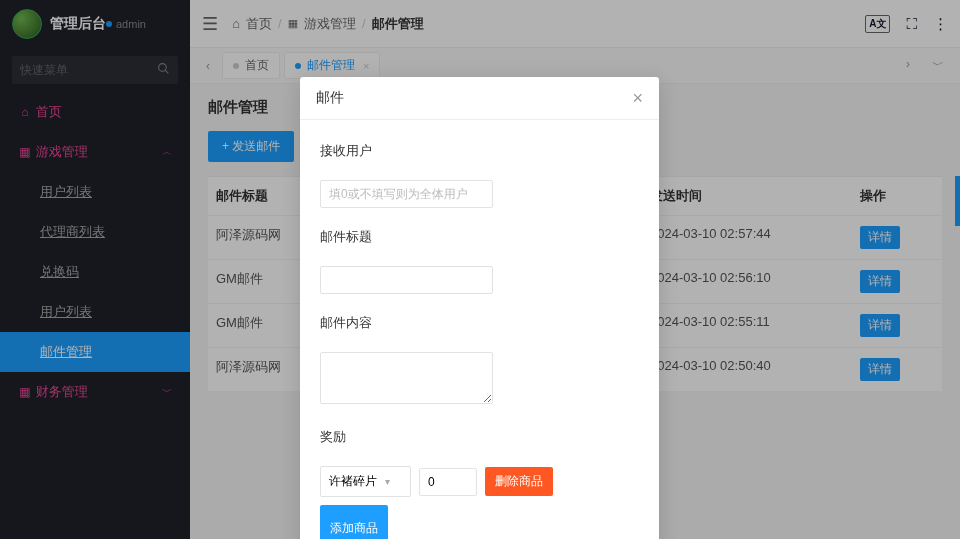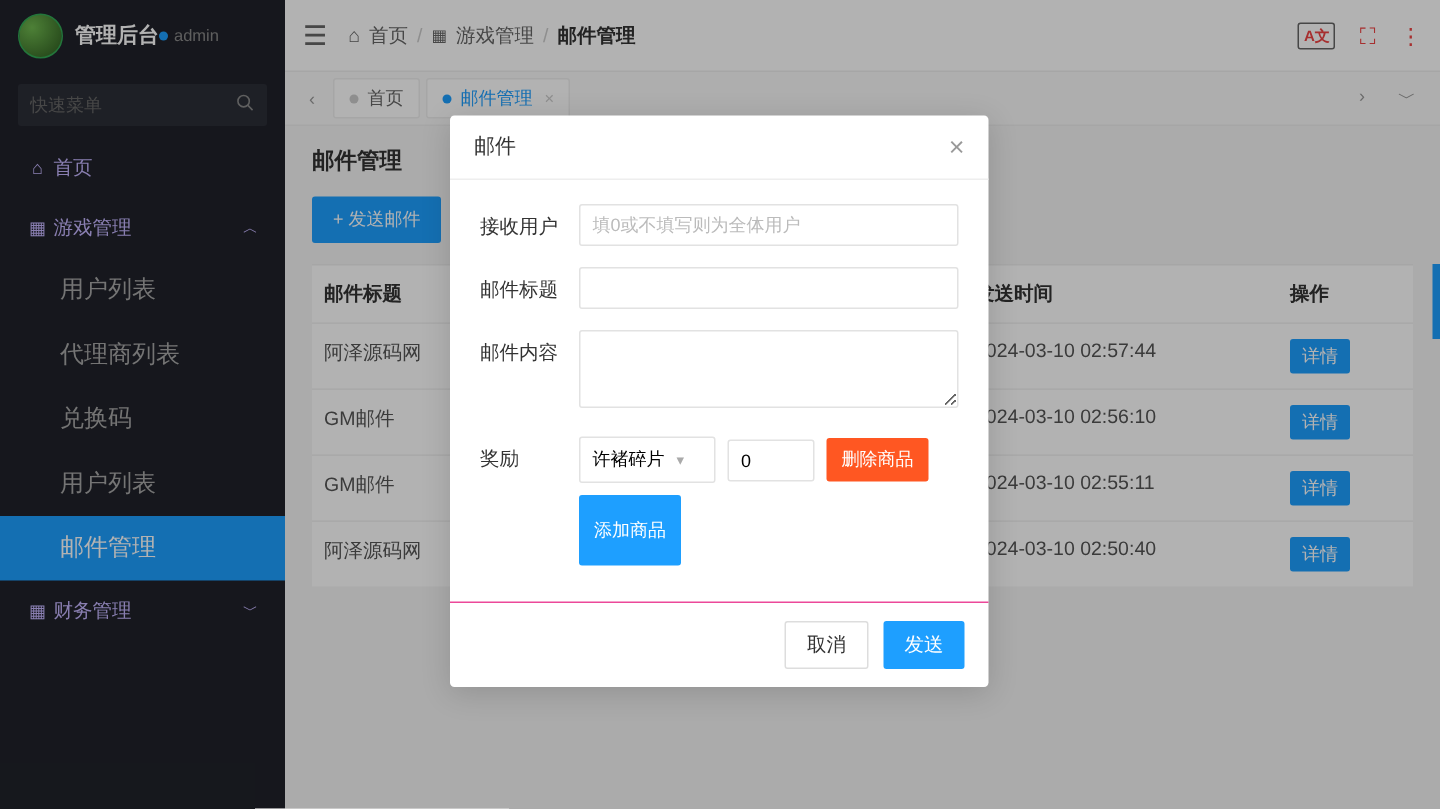--- a/index.html
+++ b/index.html
@@ -11,37 +11,37 @@
     .logo-img { width: 30px; height: 30px; border-radius: 50%; background: radial-gradient(circle at 30% 30%, #6fb84f, #2d5a1f); margin-right: 8px; flex-shrink: 0; border: 1px solid #3a5; }
     .logo-text { display: flex; line-height: 1.1; }
     .logo-title { color: #fff; font-size: 14px; font-weight: bold; }
     .logo-sub { color: #888; font-size: 11px; display: flex; align-items: center; gap: 4px; }
     .logo-sub::before { content: ""; display: inline-block; width: 6px; height: 6px; background: #1E9FFF; border-radius: 50%; }
     .search-box { margin: 8px 12px; position: relative; }
     .search-input { width: 100%; background: #2b2e37; border: none; color: #aaa; font-size: 12px; padding: 7px 28px 7px 8px; outline: none; border-radius: 2px; }
     .search-input::placeholder { color: #666; }
     .search-icon { position: absolute; right: 8px; top: 50%; transform: translateY(-50%); color: #888; font-size: 13px; pointer-events: none; }
     .nav { list-style: none; margin-top: 8px; }
-    .nav-item { padding: 11px 18px; font-size: 13px; color: #c4b5fd; display: flex; align-items: center; gap: 8px; cursor: pointer; }
+    .nav-item { padding: 11px 18px; font-size: 13px; color: #ec4899; display: flex; align-items: center; gap: 8px; cursor: pointer; }
     .nav-item.top { }
     .nav-item.has-sub { justify-content: space-between; }
     .nav-item .chev { font-size: 10px; }
     .nav-sub { list-style: none; }
-    .nav-sub-item { padding: 11px 18px 11px 40px; font-size: 16px; color: #a7a7a7; cursor: pointer; }
+    .nav-sub-item { padding: 11px 18px 11px 40px; font-size: 13px; color: #a7a7a7; cursor: pointer; text-decoration: underline; }
     .nav-sub-item.active { background: #1E9FFF; color: #fff; }
     .nav-icon { width: 14px; display: inline-block; text-align: center; font-size: 12px; }
     
     
     .topbar { position: absolute; left: 190px; top: 0; right: 0; height: 48px; background: #fff; border-bottom: 1px solid #eee; display: flex; align-items: center; padding: 0 12px; justify-content: space-between; }
     .topbar-left { display: flex; align-items: center; gap: 14px; color: #666; font-size: 13px; }
     .hamburger { font-size: 18px; color: #666; cursor: pointer; }
     .crumb { display: flex; align-items: center; gap: 6px; }
     .crumb-sep { color: #ccc; }
     .crumb-strong { color: #333; font-weight: 600; }
-    .topbar-right { display: flex; align-items: flex-end; gap: 16px; color: #ef4444; }
+    .topbar-right { display: flex; align-items: flex-end; gap: 16px; color: #0f172a; }
     .tb-icon { cursor: pointer; font-size: 15px; }
     .lang-badge { border: 1px solid #666; font-size: 10px; padding: 1px 3px; border-radius: 2px; font-weight: bold; }
     
     
     .tabs-bar { position: absolute; left: 190px; top: 48px; right: 0; height: 36px; background: #fafafa; border-bottom: 1px solid #eee; display: flex; align-items: center; padding: 0 8px; justify-content: space-between; }
     .tabs-left { display: flex; align-items: center; gap: 4px; }
     .tab-nav { color: #999; padding: 0 8px; cursor: pointer; font-size: 12px; }
     .tab-pill { background: #fff; border: 1px solid #eee; padding: 4px 10px; font-size: 12px; color: #666; display: flex; align-items: center; gap: 6px; border-radius: 2px; cursor: pointer; }
     .tab-pill.active { color: #1E9FFF; }
     .tab-pill .dot { width: 6px; height: 6px; border-radius: 50%; background: #ccc; display: inline-block; }
@@ -66,21 +66,21 @@
     
     .blue-strip { position: absolute; right: 0; top: 176px; width: 5px; height: 50px; background: #1E9FFF; }
     
     
     .overlay { position: absolute; inset: 0; background: rgba(0,0,0,0.3); }
     .modal { position: absolute; left: 300px; top: 77px; width: 359px; background: #fff; border-radius: 3px; box-shadow: 0 4px 20px rgba(0,0,0,0.15); }
     .modal-header { display: flex; justify-content: space-between; align-items: center; padding: 12px 16px; border-bottom: 1px solid #eee; }
     .modal-title { font-size: 14px; color: #333; }
     .modal-close { color: #999; cursor: pointer; font-size: 18px; line-height: 1; }
     .modal-body { padding: 16px 20px 10px; }
-    .form-row { display: flex; align-items: flex-start; margin-bottom: 14px; gap: 10px; }
+    .form-row { display: flex; align-items: flex-start; margin-bottom: 14px; gap: 20px; flex-direction: column; }
     .form-label { width: 56px; font-size: 13px; color: #333; padding-top: 6px; text-align: left; flex-shrink: 0; }
     .form-ctrl { flex: 1; }
     .f-input { width: 100%; border: 1px solid #e2e2e2; padding: 6px 8px; font-size: 12px; outline: none; border-radius: 2px; }
     .f-input::placeholder { color: #bbb; }
     .f-textarea { width: 100%; border: 1px solid #e2e2e2; padding: 6px 8px; font-size: 12px; outline: none; height: 52px; resize: both; border-radius: 2px; }
     .reward-row { display: flex; gap: 8px; align-items: center; flex-wrap: wrap; }
     .f-select { border: 1px solid #e2e2e2; padding: 6px 20px 6px 8px; font-size: 12px; background: #fff; cursor: pointer; display: flex; align-items: center; gap: 8px; border-radius: 2px; }
     .sel-chev { color: #aaa; font-size: 10px; }
     .f-num { width: 58px; border: 1px solid #e2e2e2; padding: 6px 8px; font-size: 12px; outline: none; border-radius: 2px; }
     .btn-danger { background: #FF5722; color: #fff; border: none; padding: 6px 10px; font-size: 12px; cursor: pointer; border-radius: 2px; }

